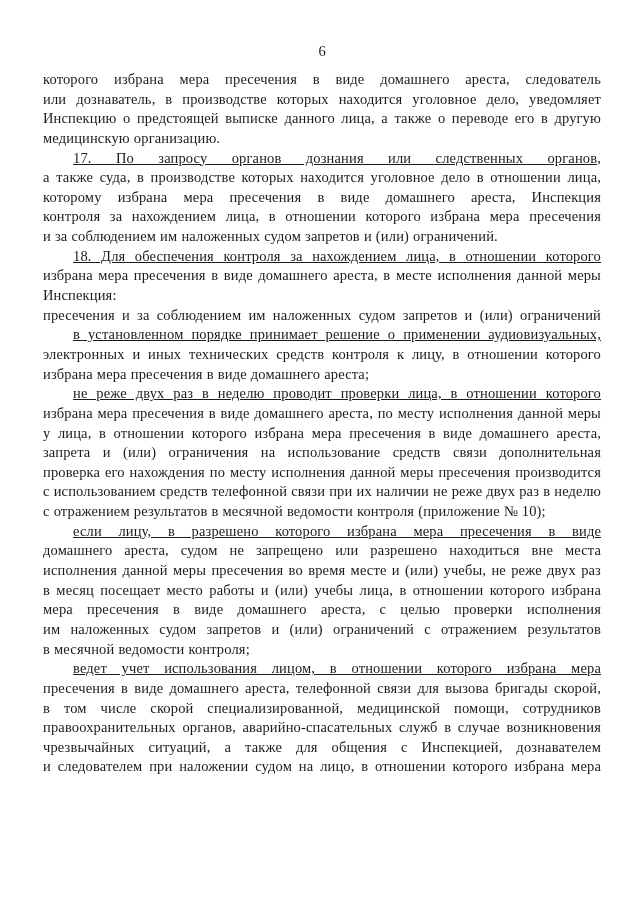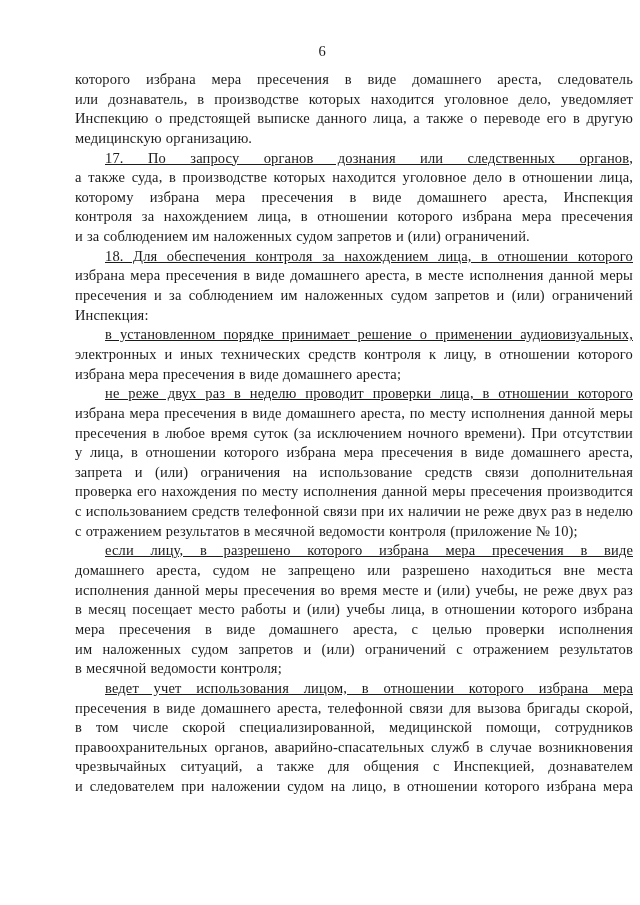--- a/index.html
+++ b/index.html
@@ -24,21 +24,20 @@
     text-align: center;
     font-size: 14.5px;
     line-height: 18px;
     color: #1b1b1b;
   }
   .doc-body {
     position: absolute;
     top: 70px;
     left: 43px;
     width: 558px;
-    margin-left: 32px;
   }
   .para {
     margin: 0;
     padding: 0;
   }
   .line {
     font-size: 14.5px;
     line-height: 19.65px;
     height: 19.65px;
     overflow: hidden;
@@ -71,32 +70,31 @@
       <div class="para">
         <div class="line first-indent">17. По запросу органов дознания или следственных органов,</div>
         <div class="line">а также суда, в производстве которых находится уголовное дело в отношении лица,</div>
         <div class="line">которому избрана мера пресечения в виде домашнего ареста, Инспекция</div>
         <div class="line">контроля за нахождением лица, в отношении которого избрана мера пресечения</div>
         <div class="line last-left">и за соблюдением им наложенных судом запретов и (или) ограничений.</div>
       </div>
       <div class="para">
         <div class="line first-indent">18. Для обеспечения контроля за нахождением лица, в отношении которого</div>
         <div class="line">избрана мера пресечения в виде домашнего ареста, в месте исполнения данной меры</div>
+        <div class="line last-left">Инспекция:</div>
         <div class="line">пресечения и за соблюдением им наложенных судом запретов и (или) ограничений</div>
-        <div class="line last-left">Инспекция:</div>
       </div>
       <div class="para">
         <div class="line first-indent">в установленном порядке принимает решение о применении аудиовизуальных,</div>
         <div class="line">электронных и иных технических средств контроля к лицу, в отношении которого</div>
         <div class="line last-left">избрана мера пресечения в виде домашнего ареста;</div>
       </div>
       <div class="para">
         <div class="line first-indent">не реже двух раз в неделю проводит проверки лица, в отношении которого</div>
         <div class="line">избрана мера пресечения в виде домашнего ареста, по месту исполнения данной меры</div>
-        <div class="line">пресечения в любое время суток (за исключением ночного времени). При отсутствии</div>
         <div class="line">у лица, в отношении которого избрана мера пресечения в виде домашнего ареста,</div>
         <div class="line">запрета и (или) ограничения на использование средств связи дополнительная</div>
         <div class="line">проверка его нахождения по месту исполнения данной меры пресечения производится</div>
         <div class="line">с использованием средств телефонной связи при их наличии не реже двух раз в неделю</div>
         <div class="line last-left">с отражением результатов в месячной ведомости контроля (приложение № 10);</div>
       </div>
       <div class="para">
         <div class="line first-indent">если лицу, в разрешено которого избрана мера пресечения в виде</div>
         <div class="line">домашнего ареста, судом не запрещено или разрешено находиться вне места</div>
         <div class="line">исполнения данной меры пресечения во время месте и (или) учебы, не реже двух раз</div>

